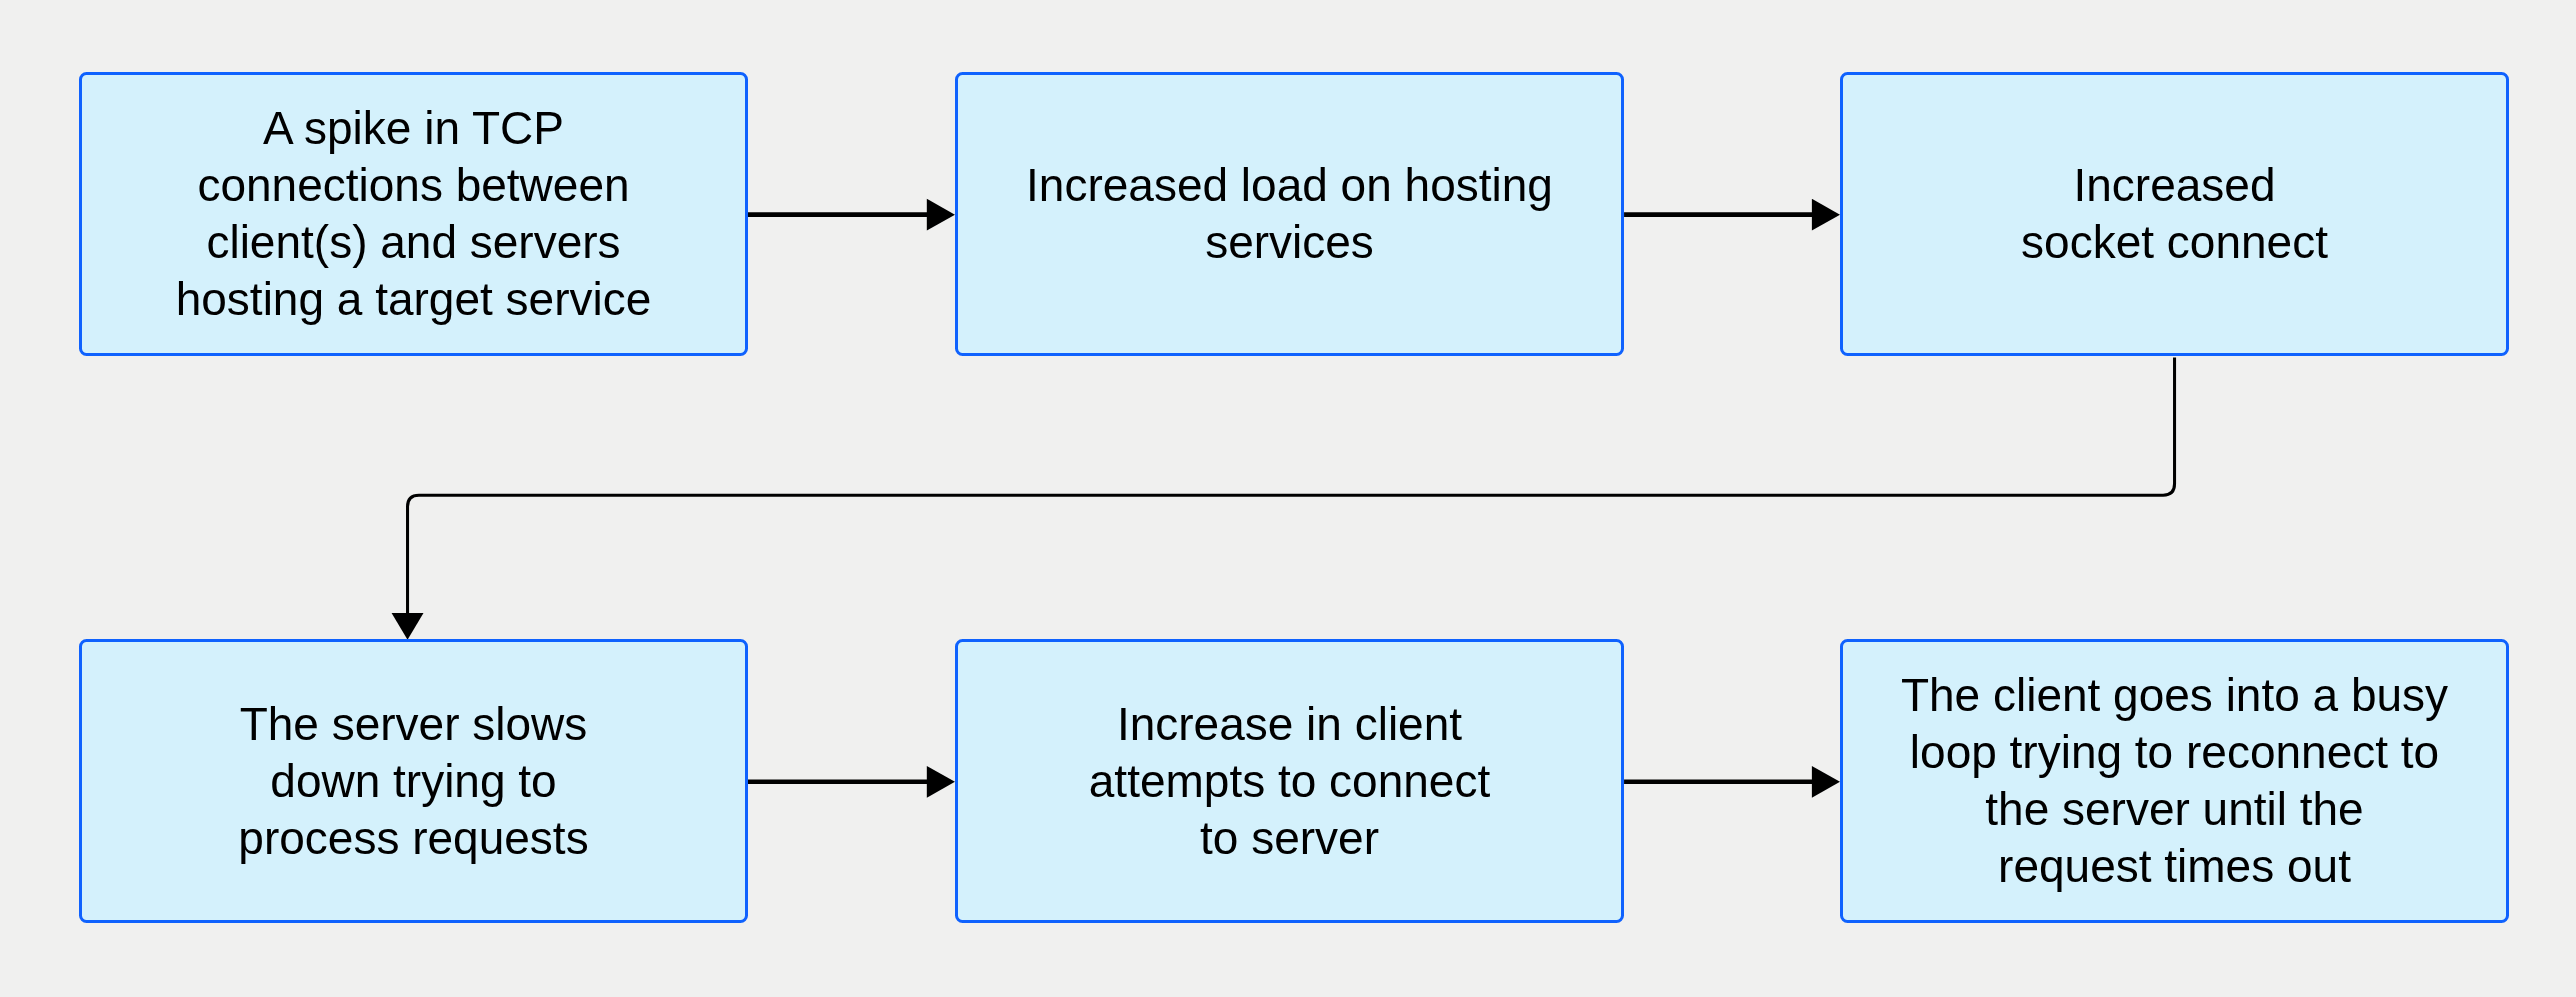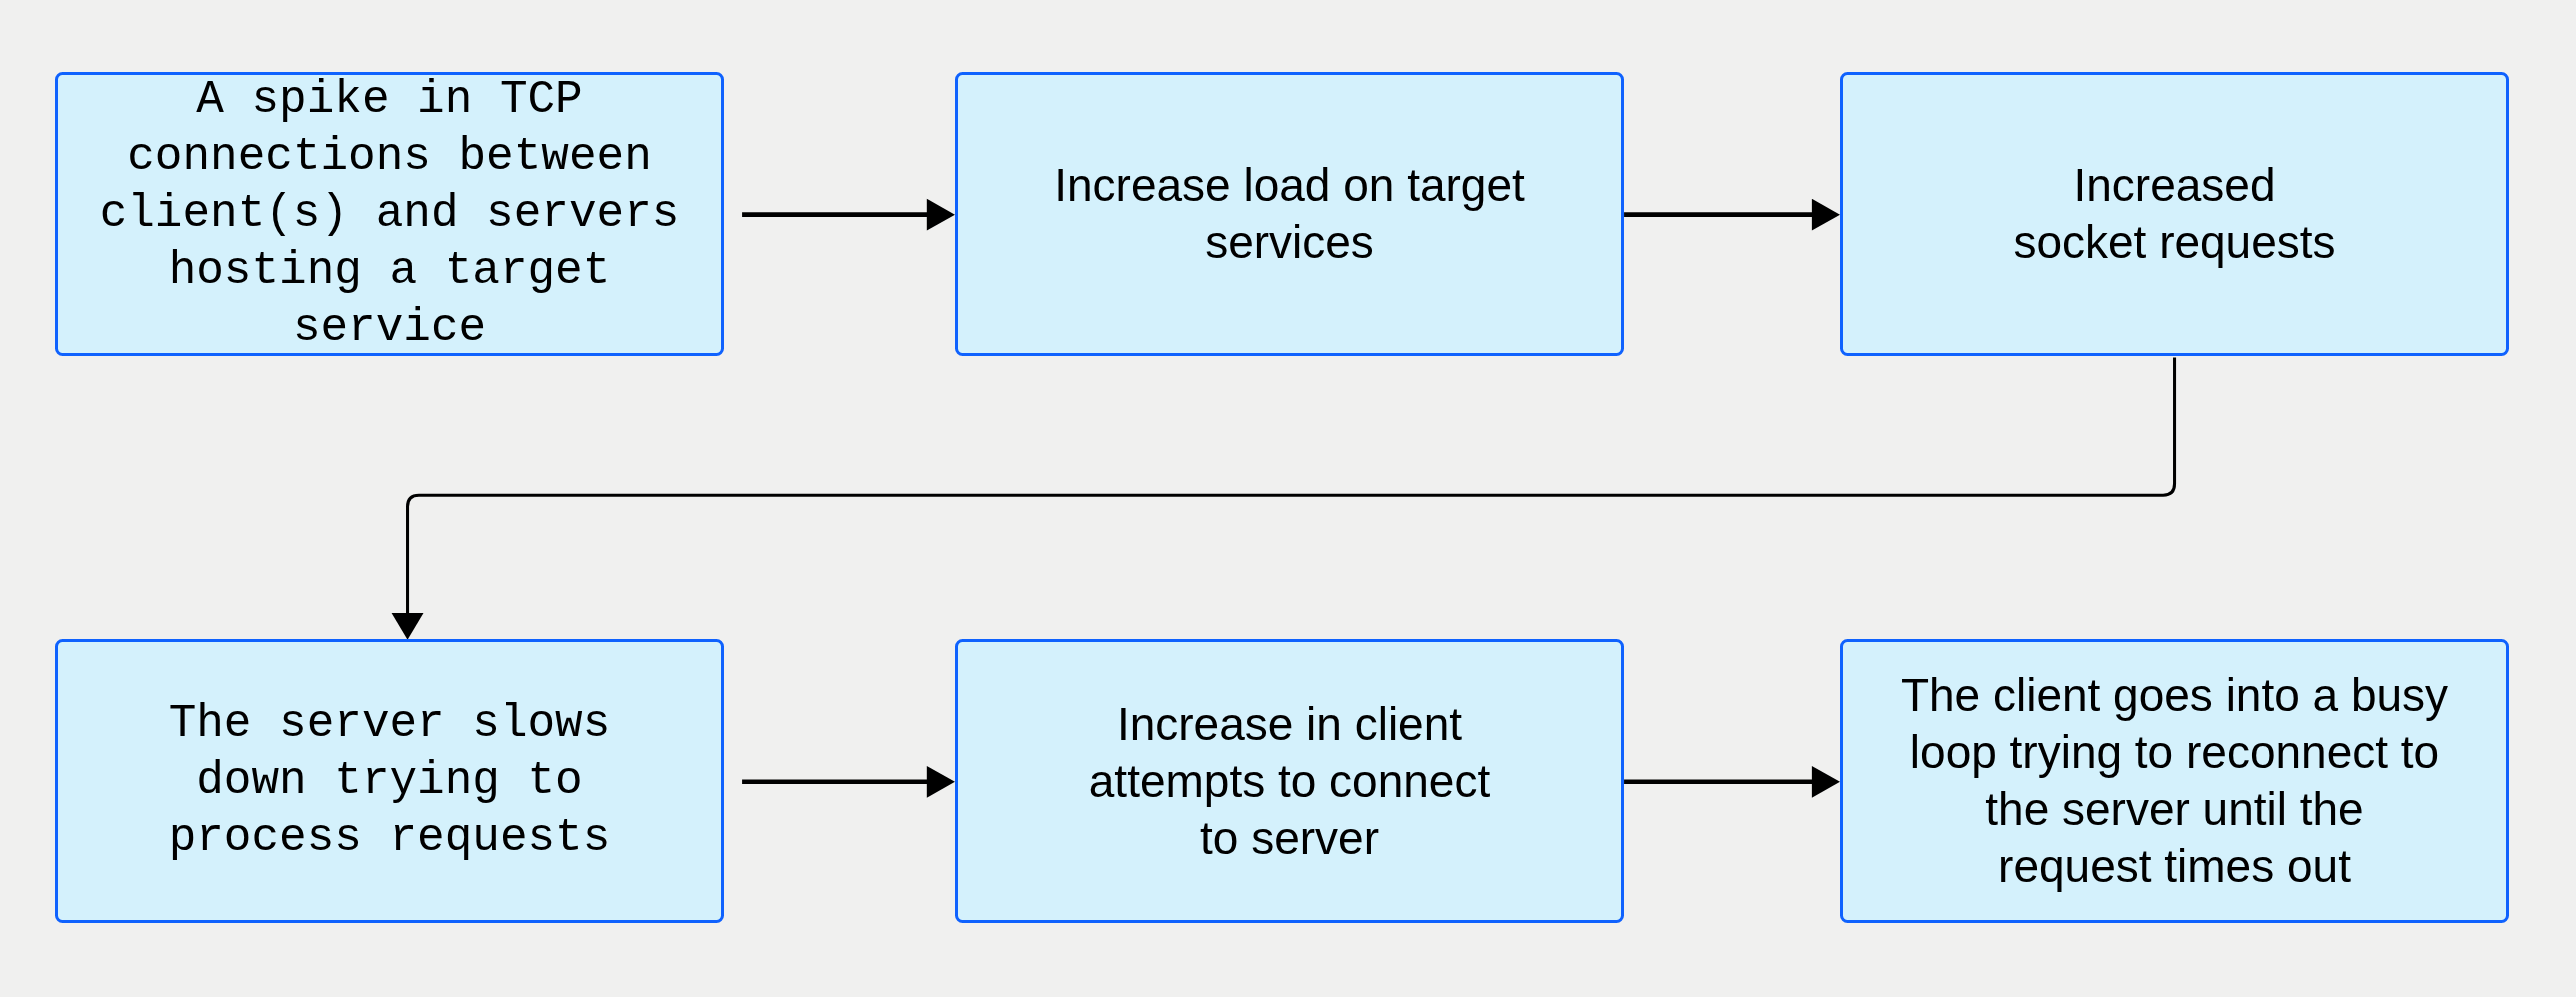--- a/index.html
+++ b/index.html
@@ -50,21 +50,21 @@
     text-align: center;
   }
   .node-text {
     font-size: 46px;
     line-height: 57px;
     color: #000000;
     white-space: pre-line;
     padding: 0 15px;
   }
   
-  .col-1 { left: 55px; font-family: Liberation Mono, monospace; }
+  .col-1 { left: 79px; }
   .col-2 { left: 955px; }
   .col-3 { left: 1840px; }
   .row-1 { top: 72px; }
   .row-2 { top: 639px; }
 </style>
 </head>
 <body>
 
 <div class="canvas">
 
@@ -97,27 +97,27 @@
   </svg>
 
   <div class="node col-1 row-1">
     <div class="node-text">A spike in TCP
 connections between
 client(s) and servers
 hosting a target service</div>
   </div>
 
   <div class="node col-2 row-1">
-    <div class="node-text">Increase load on target
+    <div class="node-text">Increased load on hosting
 services</div>
   </div>
 
   <div class="node col-3 row-1">
     <div class="node-text">Increased
-socket requests</div>
+socket connect</div>
   </div>
 
   <div class="node col-1 row-2">
     <div class="node-text">The server slows
 down trying to
 process requests</div>
   </div>
 
   <div class="node col-3 row-2">
     <div class="node-text">The client goes into a busy

